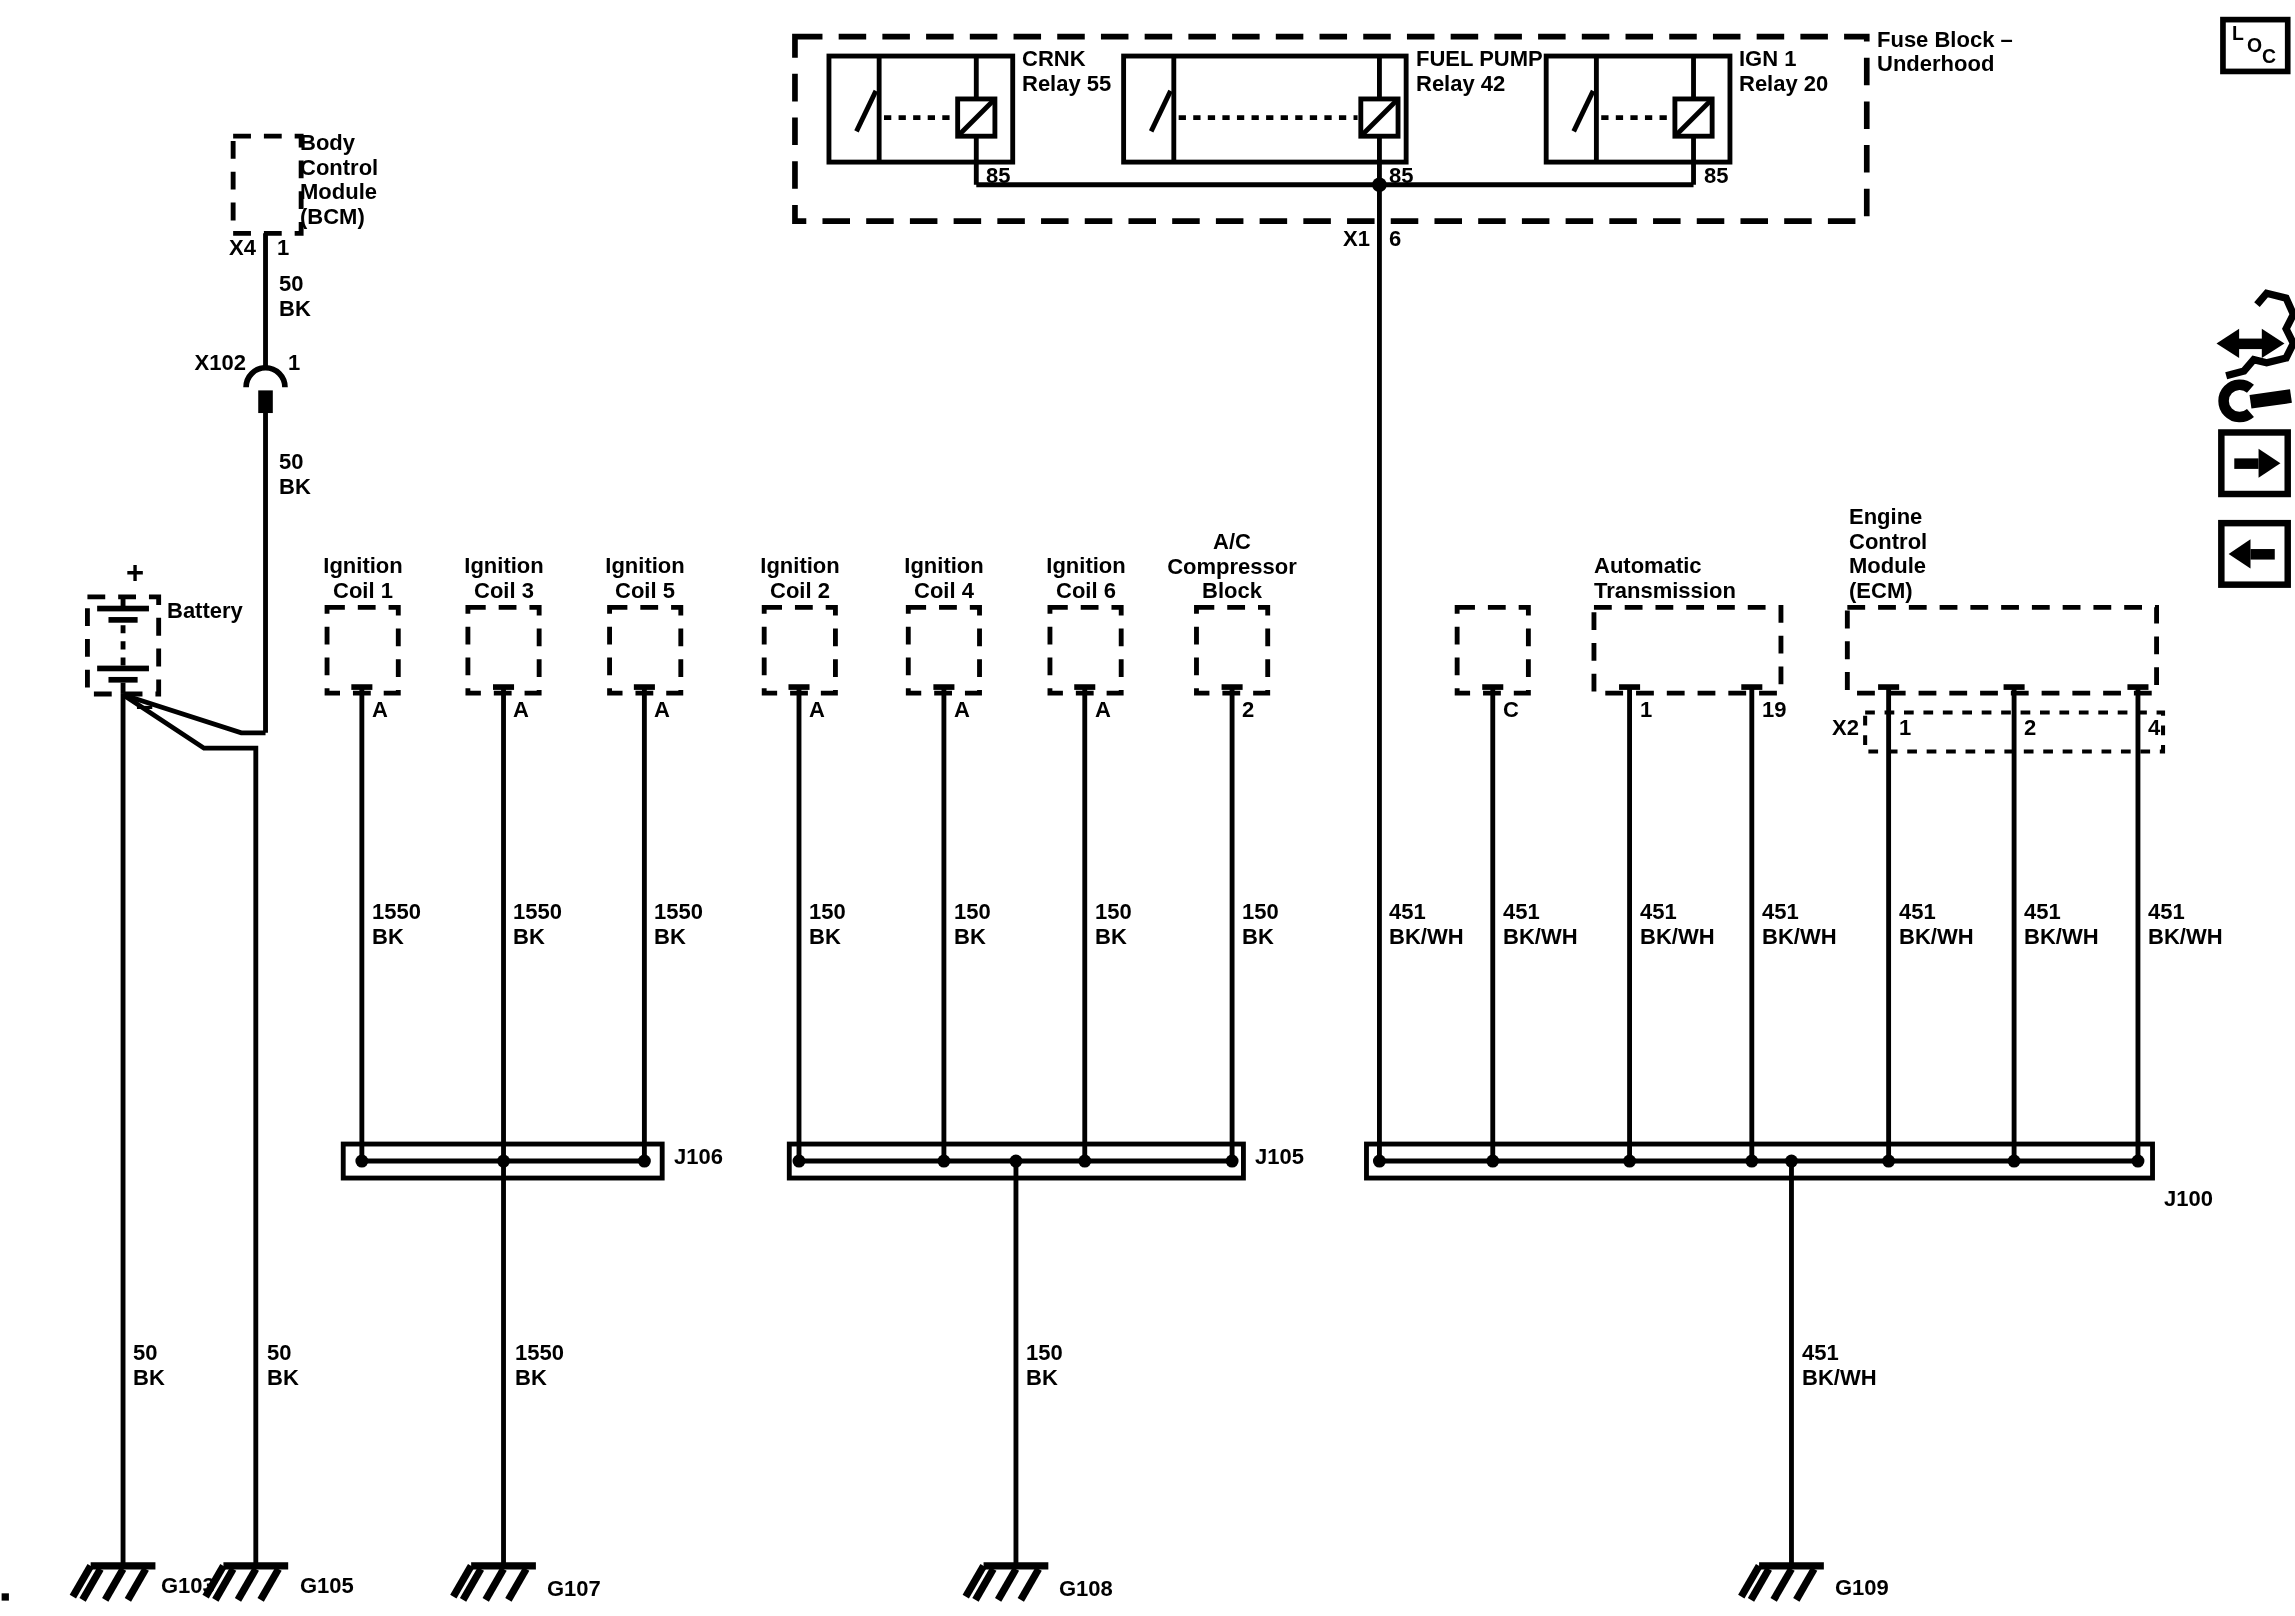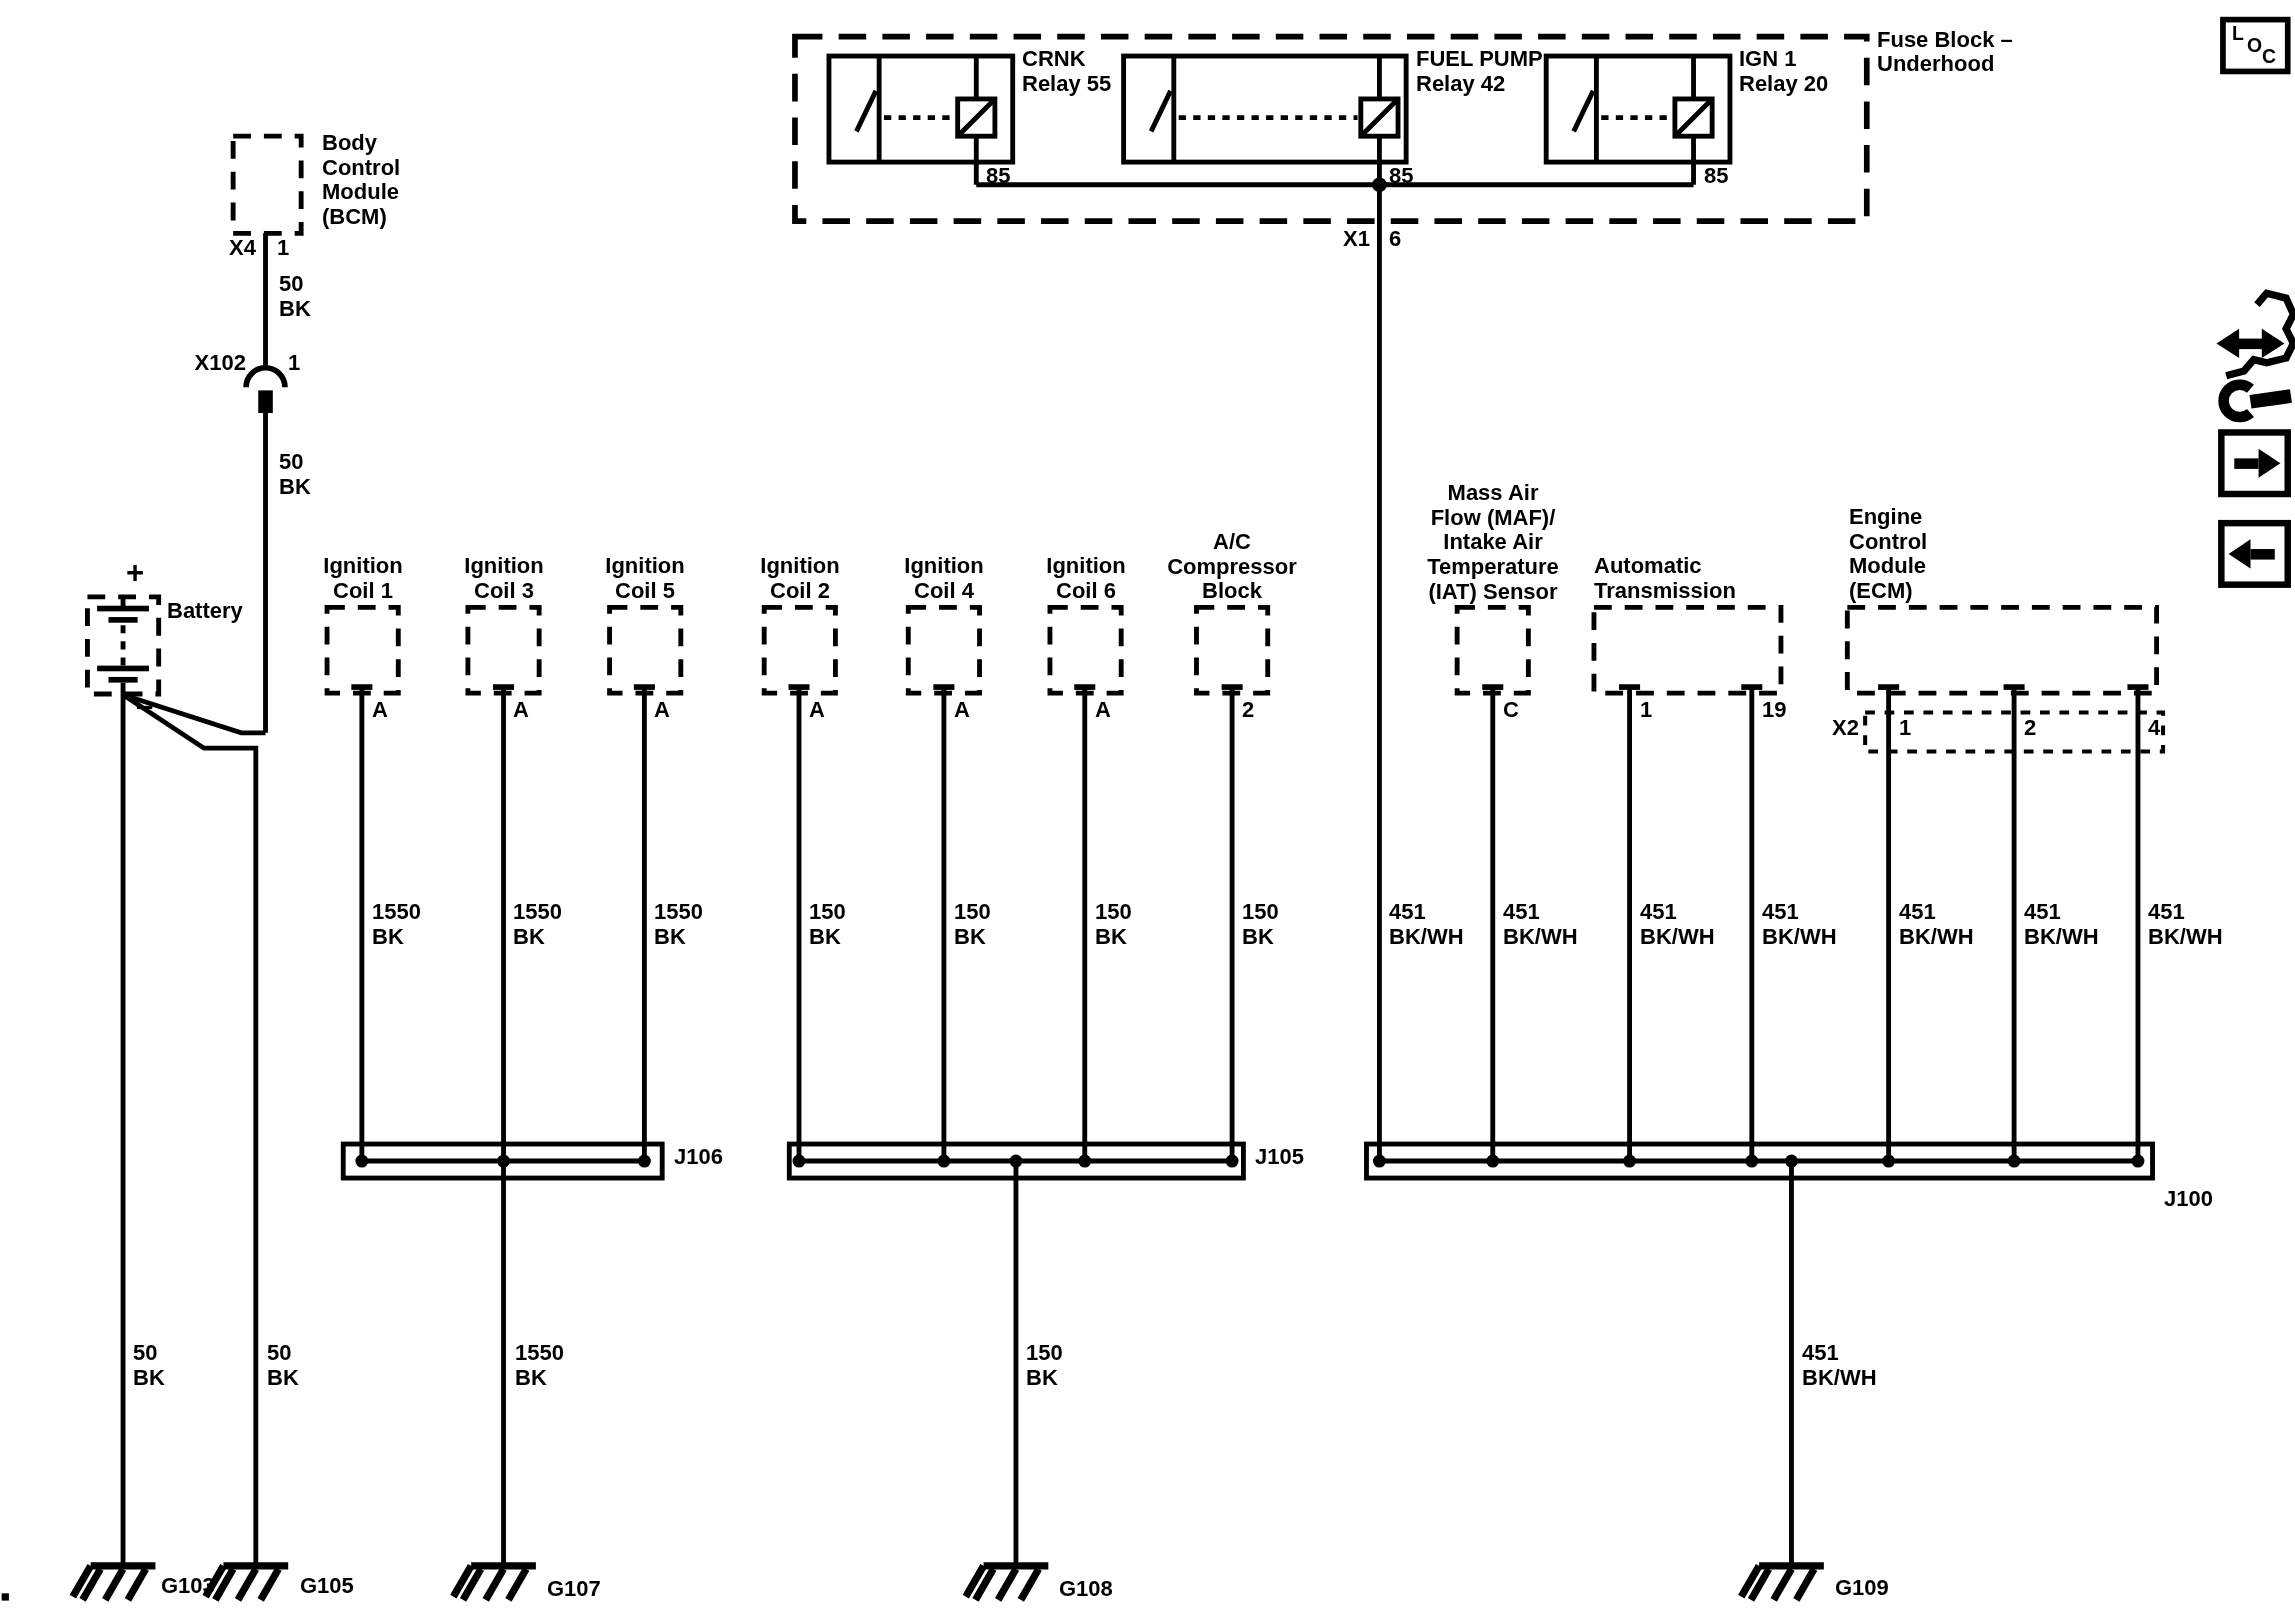--- a/index.html
+++ b/index.html
@@ -252,21 +252,21 @@
       <g>
         <rect x="2780" y="678" width="30" height="13" fill="#000" stroke="none"></rect>
         <polygon points="2780,666 2780,702 2753,684" fill="#000" stroke="none"></polygon>
       </g>
     </g>
 
     <rect x="2" y="1968" width="9" height="9" fill="#000" stroke="none"></rect>
   </g>
 </svg>
 
-<div class="lbl" style="left:322px;top:131px">Body
+<div class="lbl" style="left:300px;top:131px">Body
 Control
 Module
 (BCM)</div>
 <div class="lbl r" style="left:256px;top:236px">X4</div>
 <div class="lbl" style="left:277px;top:236px">1</div>
 <div class="lbl" style="left:279px;top:272px">50
 BK</div>
 <div class="lbl r" style="left:246px;top:351px">X102</div>
 <div class="lbl" style="left:288px;top:351px">1</div>
 <div class="lbl" style="left:279px;top:450px">50
@@ -298,25 +298,20 @@
 Coil 5</div>
 <div class="lbl c" style="left:800px;top:554px">Ignition
 Coil 2</div>
 <div class="lbl c" style="left:944px;top:554px">Ignition
 Coil 4</div>
 <div class="lbl c" style="left:1086px;top:554px">Ignition
 Coil 6</div>
 <div class="lbl c" style="left:1232px;top:530px">A/C
 Compressor
 Block</div>
-<div class="lbl c" style="left:1493px;top:481px">Mass Air
-Flow (MAF)/
-Intake Air
-Temperature
-(IAT) Sensor</div>
 <div class="lbl" style="left:1594px;top:554px">Automatic
 Transmission</div>
 <div class="lbl" style="left:1849px;top:505px">Engine
 Control
 Module
 (ECM)</div>
 
 <div class="lbl" style="left:372px;top:698px">A</div>
 <div class="lbl" style="left:513px;top:698px">A</div>
 <div class="lbl" style="left:654px;top:698px">A</div>

